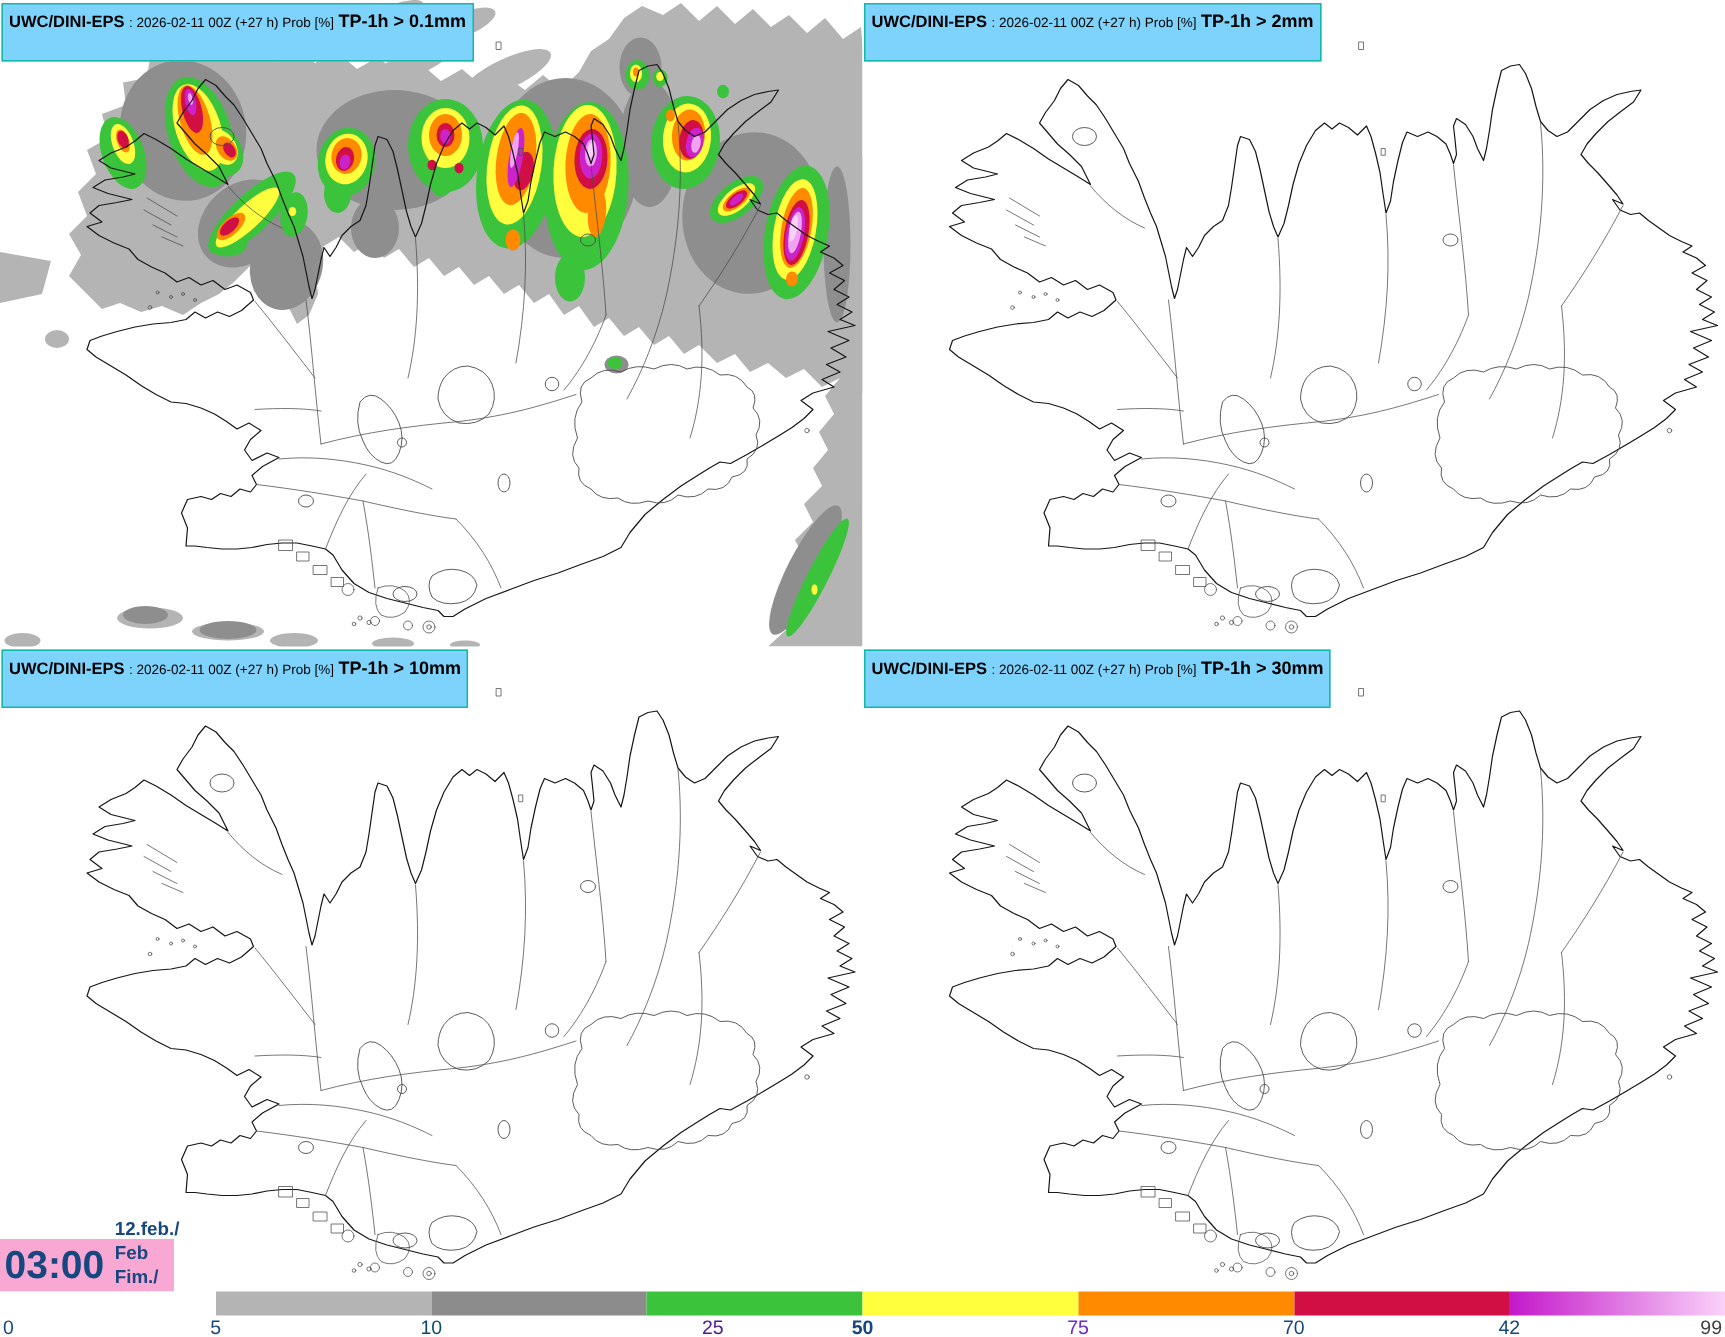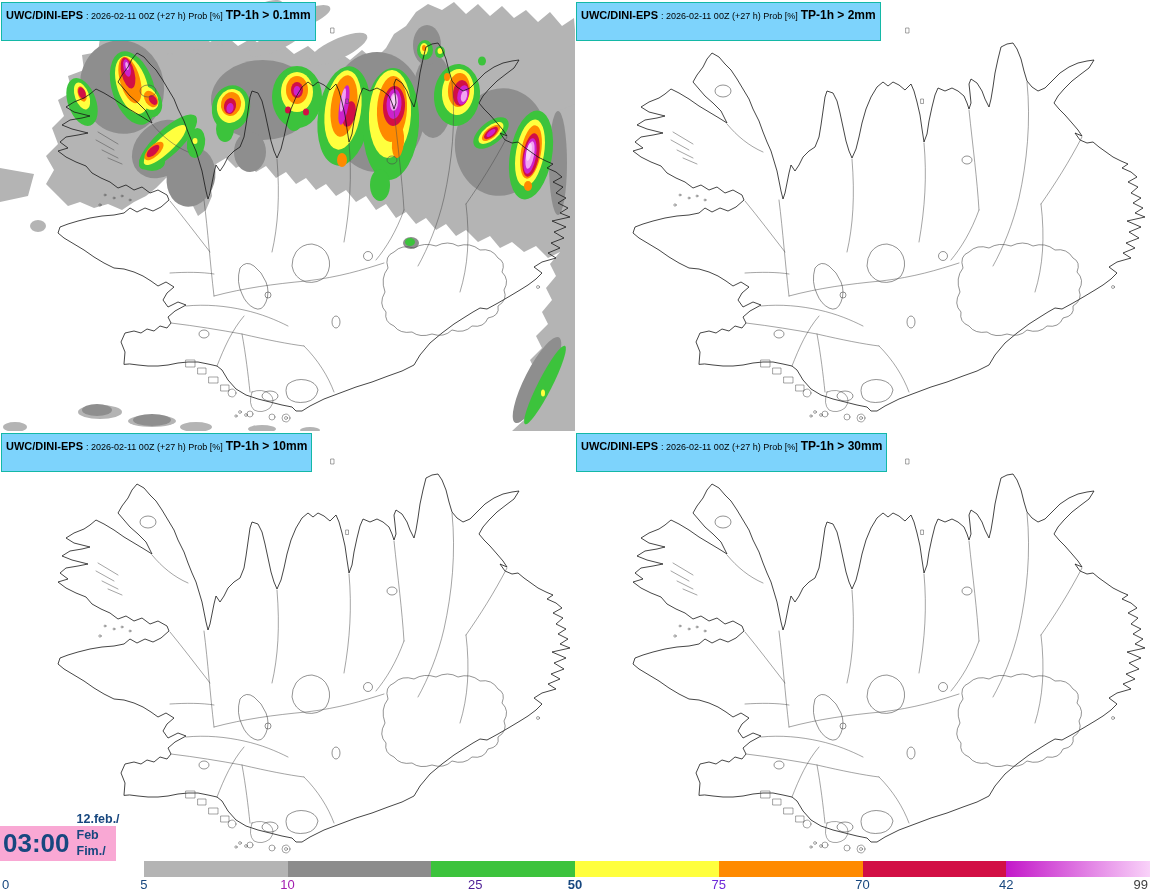--- a/index.html
+++ b/index.html
@@ -439,21 +439,21 @@
       <div class="cb-seg" style="left: 25%; width: 12.5%; background: rgb(140, 140, 140);"></div>
       <div class="cb-seg" style="left: 37.5%; width: 12.5%; background: rgb(60, 195, 60);"></div>
       <div class="cb-seg" style="left: 50%; width: 12.5%; background: rgb(255, 255, 62);"></div>
       <div class="cb-seg" style="left: 62.5%; width: 12.5%; background: rgb(255, 138, 0);"></div>
       <div class="cb-seg" style="left: 75%; width: 12.5%; background: rgb(210, 15, 69);"></div>
       <div class="cb-seg" style="left: 87.5%; width: 12.5%; background: linear-gradient(90deg, rgb(195, 24, 201), rgb(249, 210, 249));"></div>
     </div>
   <div class="cb-labels">
       <span style="left: 2px; color: rgb(23, 71, 127); transform: none;">0</span>
       <span style="left: 12.5%; color: rgb(23, 71, 127);">5</span>
-      <span style="left: 25%; color: #a21caf;">10</span>
+      <span style="left: 25%; color: #0c4a6e;">10</span>
       <span style="left: 37.5%; color: #4c1d95; margin-left: 44px;">25</span>
       <span style="left: 50%; color: rgb(23, 71, 127); font-weight: bold;">50</span>
       <span style="left: 62.5%; color: #6d28d9;">75</span>
       <span style="left: 75%; color: rgb(23, 71, 127);">70</span>
       <span style="left: 87.5%; color: rgb(23, 71, 127);">42</span>
       <span style="left: auto; color: #404040; right: 2px; transform: none;">99</span>
     </div>
 
 </div>
 

